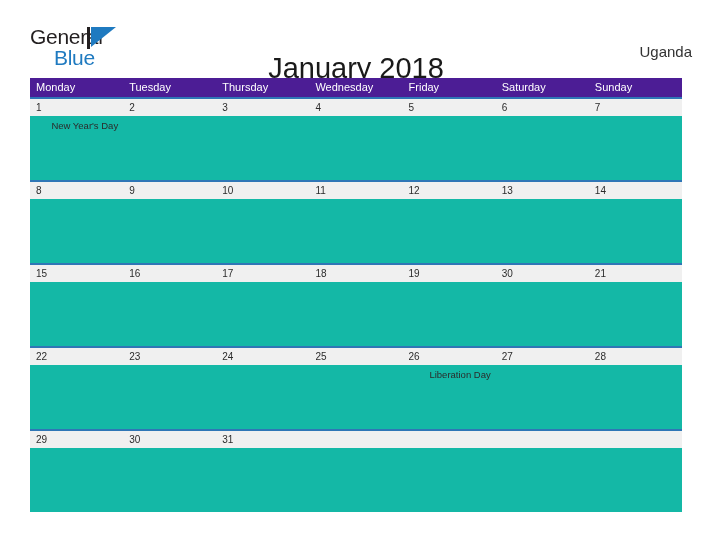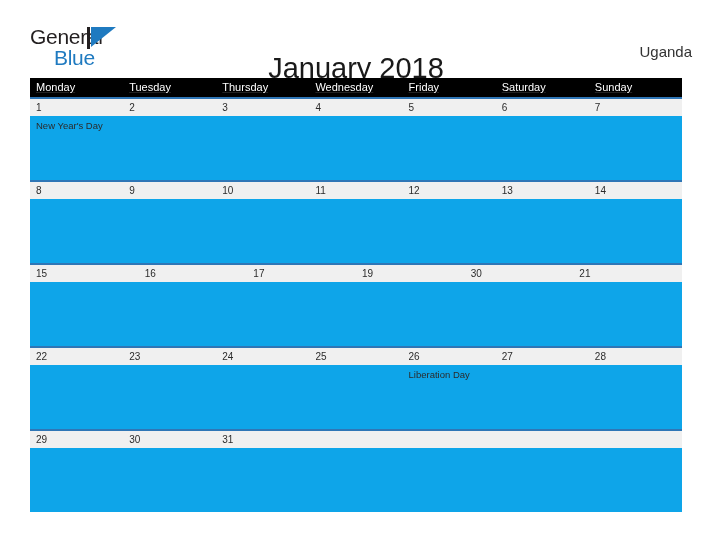--- a/index.html
+++ b/index.html
@@ -84,23 +84,22 @@
   
   .calendar {
     position: absolute;
     left: 30px;
     top: 78px;
     width: 652px;
   }
 
   .weekday-row {
     display: flex;
-    background: #000000;
+    background: #4c1d95;
     height: 19px;
-    text-decoration: underline;
   }
   .weekday-cell {
     flex: 1 1 0;
     color: #ffffff;
     font-size: 11px;
     line-height: 19px;
     padding-left: 6px;
     box-sizing: border-box;
     white-space: nowrap;
     overflow: hidden;
@@ -122,22 +121,23 @@
     flex: 1 1 0;
     font-size: 10px;
     line-height: 17px;
     padding-left: 6px;
     color: #2b2b2b;
     box-sizing: border-box;
   }
 
   .event-strip {
     display: flex;
-    background: #0ea5e9;
+    background: #14b8a6;
     height: 64px;
+    text-align: right;
   }
   .event-cell {
     flex: 1 1 0;
     padding: 4px 5px 0 6px;
     box-sizing: border-box;
   }
   .event-text {
     font-size: 9.5px;
     line-height: 12px;
     color: #2b2b2b;
@@ -245,20 +245,21 @@
           <span class="event-text"></span>
         </div>
     </div>
   </div>
 
   <div class="week-row">
     <div class="date-strip">
       <div class="date-cell">15</div>
       <div class="date-cell">16</div>
       <div class="date-cell">17</div>
+      <div class="date-cell">18</div>
       <div class="date-cell">19</div>
       <div class="date-cell">30</div>
       <div class="date-cell">21</div>
     </div>
     <div class="event-strip">
       <div class="event-cell">
           <span class="event-text"></span>
         </div>
       <div class="event-cell">
           <span class="event-text"></span>

